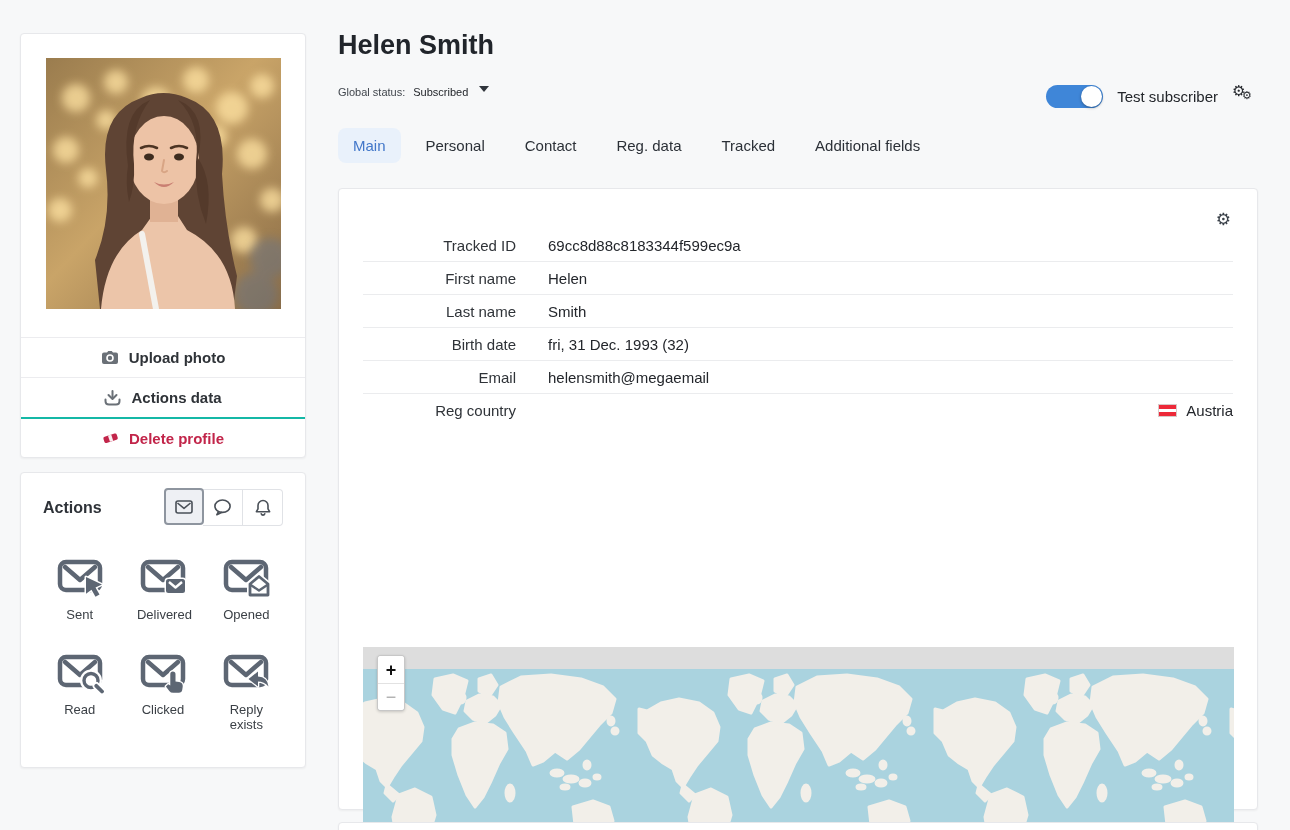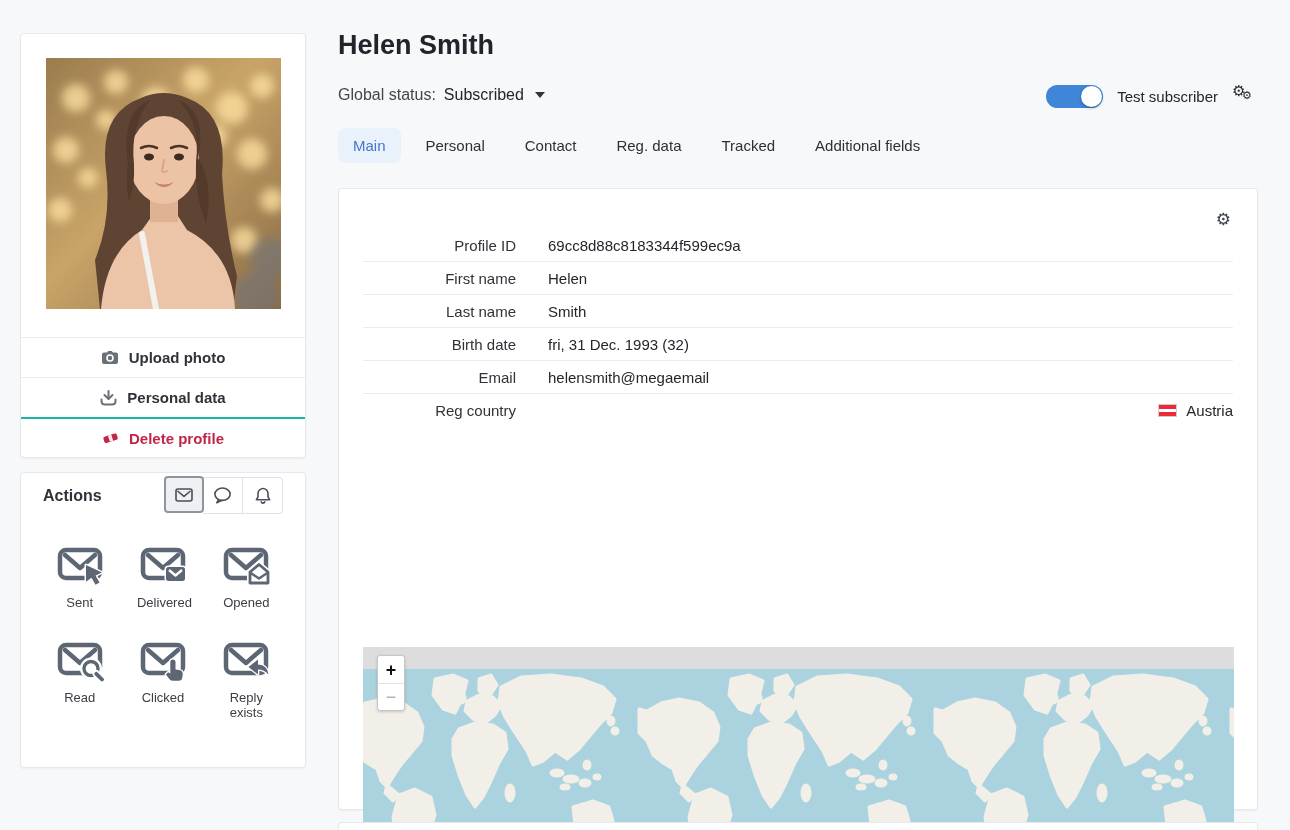--- a/index.html
+++ b/index.html
@@ -25,21 +25,21 @@
   .side-btn {
     border-top:1px solid #ececef;
     height:40px;
     display:flex; align-items:center; justify-content:center; gap:10px;
     font-weight:700; font-size:15px; color:#2f3338;
     cursor:pointer;
   }
   .side-btn .bicon { display:flex; align-items:center; }
   .side-btn.danger { color:#c2254a; border-top:2px solid #14b8a6; }
 
-  .actions-card { left:20px; top:472px; width:286px; height:296px; padding:4px 22px; }
+  .actions-card { left:20px; top:472px; width:286px; height:296px; padding:16px 22px; }
   .actions-head { display:flex; align-items:center; justify-content:space-between; }
   .actions-title { font-weight:700; font-size:16px; color:#2e3238; }
   .segmented { display:flex; }
   .seg {
     width:40px; height:37px; background:#fff;
     border:1px solid #e0e2e6; border-left-width:0;
     display:flex; align-items:center; justify-content:center; cursor:pointer;
   }
   .seg:first-child { border-left-width:1px; border-radius:4px 0 0 4px; }
   .seg:last-child { border-radius:0 4px 4px 0; }
@@ -50,21 +50,21 @@
   .actions-grid {
     margin-top:30px;
     display:grid; grid-template-columns:repeat(3,1fr);
     row-gap:28px; column-gap:10px;
   }
   .action-item { display:flex; flex-direction:column; align-items:center; cursor:pointer; }
   .action-label { margin-top:4px; font-size:13px; color:#3b4046; text-align:center; line-height:1.2; max-width:52px; }
 
   
   .page-title { position:absolute; left:338px; top:30px; font-size:27px; font-weight:700; color:#21252b; }
-  .status-row { position:absolute; left:338px; top:86px; display:flex; align-items:center; font-size:16px; color:#41464d; }
+  .status-row { position:absolute; left:338px; top:86px; display:flex; align-items:flex-start; font-size:11px; color:#41464d; }
   .status-value { margin-left:8px; color:#23262b; cursor:pointer; }
   .caret { margin-left:11px; width:0; height:0; border-left:5px solid transparent; border-right:5px solid transparent; border-top:6px solid #30353c; cursor:pointer; }
 
   .header-right { position:absolute; right:32px; top:84px; display:flex; align-items:center; gap:14px; }
   .toggle { width:57px; height:23px; border-radius:12px; background:#3f86d8; position:relative; cursor:pointer; }
   .toggle .knob { position:absolute; right:1px; top:1px; width:21px; height:21px; border-radius:50%; background:#fff; box-shadow:0 1px 3px rgba(0,0,0,.35); }
   .tsub-label { font-size:15px; color:#23262b; }
   .gears { position:relative; width:26px; height:24px; cursor:pointer; color:#26292e; }
   .gears .g1 { position:absolute; left:0; top:-2px; font-size:15px; }
   .gears .g2 { position:absolute; left:10px; top:5px; font-size:11px; }
@@ -163,21 +163,21 @@
       <span>Upload photo</span>
     </div>
     <div class="side-btn">
       <span class="bicon">
         <svg width="17" height="16" viewBox="0 0 17 16">
           <path d="M8.5,1 v7" stroke="#6a7077" stroke-width="2" stroke-linecap="round"></path>
           <path d="M4.5,5 L8.5,9 L12.5,5" fill="none" stroke="#6a7077" stroke-width="2" stroke-linecap="round" stroke-linejoin="round"></path>
           <path d="M1.5,9.5 v1.5 q0,3.5 3.5,3.5 h7 q3.5,0 3.5,-3.5 V9.5" fill="none" stroke="#6a7077" stroke-width="2" stroke-linecap="round"></path>
         </svg>
       </span>
-      <span>Personal data</span>
+      <span>Actions data</span>
     </div>
     <div class="side-btn danger">
       <span class="bicon">
         <svg width="17" height="16" viewBox="0 0 17 16">
           <g transform="rotate(-18 8.5 8)">
             <rect x="1.5" y="5" width="14" height="6.5" rx="1.8" fill="#c2254a"></rect>
             <rect x="6.8" y="5" width="3.4" height="6.5" fill="#fff" opacity="0.92"></rect>
           </g>
         </svg>
       </span>
@@ -307,21 +307,21 @@
     <div class="tab">Reg. data</div>
     <div class="tab">Tracked</div>
     <div class="tab">Additional fields</div>
   </nav>
 
   <section class="card main-card">
     <span class="card-gear">⚙</span>
 
     <div class="details">
       <div class="drow">
-        <div class="dlabel">Profile ID</div>
+        <div class="dlabel">Tracked ID</div>
         <div class="dvalue">
             <span>69cc8d88c8183344f599ec9a</span>
           </div>
       </div>
       <div class="drow">
         <div class="dlabel">First name</div>
         <div class="dvalue">
             <span>Helen</span>
           </div>
       </div>

